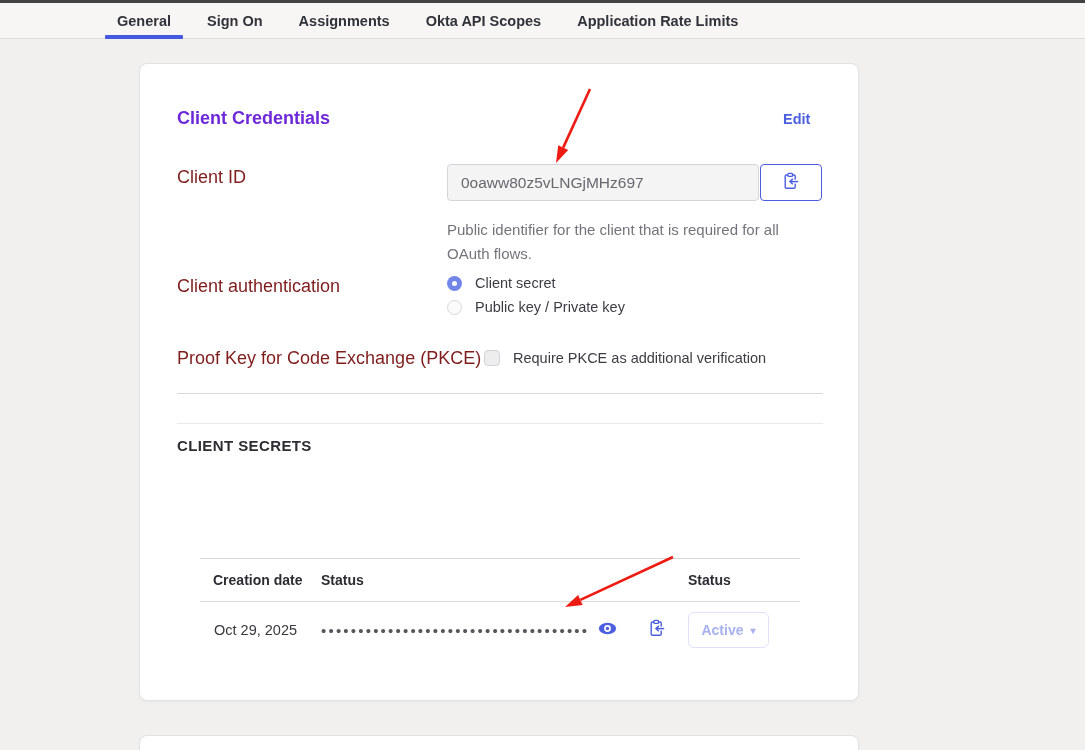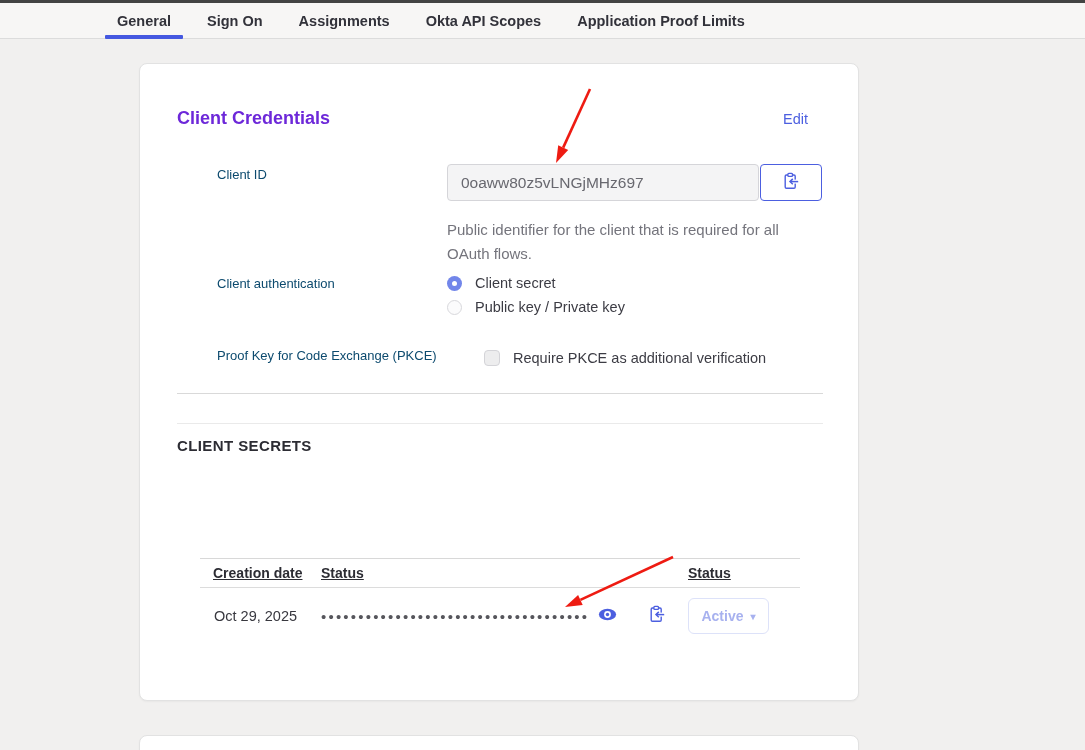--- a/index.html
+++ b/index.html
@@ -26,23 +26,23 @@
   
   .card {
     position:absolute; background:#ffffff; border:1px solid #e2e2e2;
     border-radius:8px; box-shadow:0 1px 2px rgba(0,0,0,0.04);
   }
   .card-main { left:139px; top:63px; width:720px; height:638px; }
   .card-next { left:139px; top:735px; width:720px; height:30px; border-radius:8px 8px 0 0; }
   .card-main > * { position:absolute; }
 
   .card-title { left:37px; top:44px; font-size:18px; font-weight:600; color:#6d28d9; }
-  .edit-link { left:643px; top:47px; font-size:14.5px; font-weight:400; color:#4c5fe0; cursor:pointer; }
-
-  .field-label { font-size:13px; color:#0c4a6e;margin-left:40px; }
+  .edit-link { left:643px; top:47px; font-size:14.5px; font-weight:700; color:#4c5fe0; cursor:pointer; }
+
+  .field-label { font-size:18px; color:#7f1d1d; }
   .lbl-client-id { left:37px; top:103px; }
   .lbl-auth { left:37px; top:212px; }
   .lbl-pkce { left:37px; top:284px; }
 
   .client-id-input {
     left:307px; top:100px; width:312px; height:37px;
     background:#f4f4f5; border:1px solid #d5d5d9; border-radius:4px;
     padding:0 13px; font-size:15.5px; color:#68686f;
     font-family:"Liberation Sans", sans-serif;
   }
@@ -84,23 +84,23 @@
   .generate-btn {
     left:492px; top:443px; width:167px; height:36px;
     background:#ffffff; border:1px solid #4c5fe0; border-radius:6px;
     color:#4c5fe0; font-size:14.5px; font-weight:600; cursor:pointer;
     font-family:"Liberation Sans", sans-serif;
   }
 
   
   .secrets-table { left:60px; top:494px; width:600px; }
   .thead {
-    position:relative; display:flex; align-items:center; height:30px;
+    position:relative; display:flex; align-items:center; height:44px;
     border-top:1px solid #d8d8d8; border-bottom:1px solid #dcdcdc;
-    font-size:14px; font-weight:600; color:#2c2c33;text-decoration:underline;
+    font-size:14px; font-weight:600; color:#2c2c33;
   }
   .th-date { width:121px; padding-left:13px; }
   .th-secret { width:367px; }
   .th-status { width:99px; }
   .trow { position:relative; display:flex; align-items:center; height:56px; }
   .td-date { width:121px; padding-left:14px; font-size:14.5px; color:#38383f; }
   .td-secret { width:367px; display:flex; align-items:center; }
   .secret-dots {
     font-size:15px; letter-spacing:2.2px; color:#56565c; width:276px;
     overflow:hidden; white-space:nowrap;
@@ -132,21 +132,21 @@
     <div class="tab">
       <span>Sign On</span>
     </div>
     <div class="tab">
       <span>Assignments</span>
     </div>
     <div class="tab">
       <span>Okta API Scopes</span>
     </div>
     <div class="tab">
-      <span>Application Proof Limits</span>
+      <span>Application Rate Limits</span>
     </div>
   </div>
 
   <div class="card card-main">
 
     <div class="card-title">Client Credentials</div>
     <a class="edit-link">Edit</a>
 
     <div class="field-label lbl-client-id">Client ID</div>
     <input class="client-id-input" readonly="" value="0oaww80z5vLNGjMHz697" style="">

